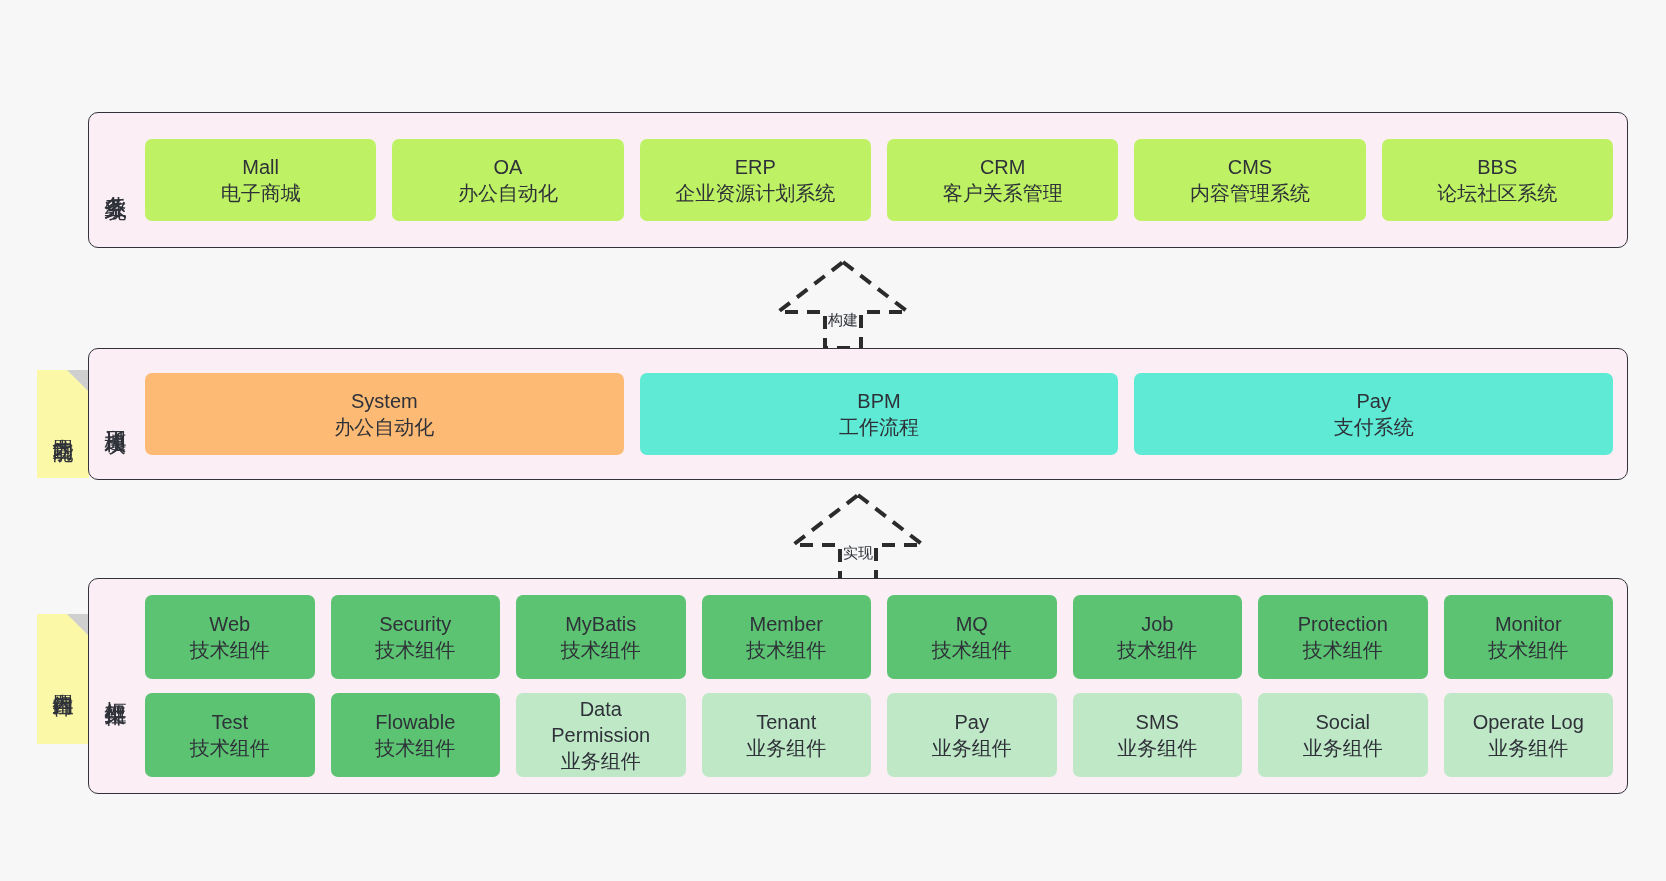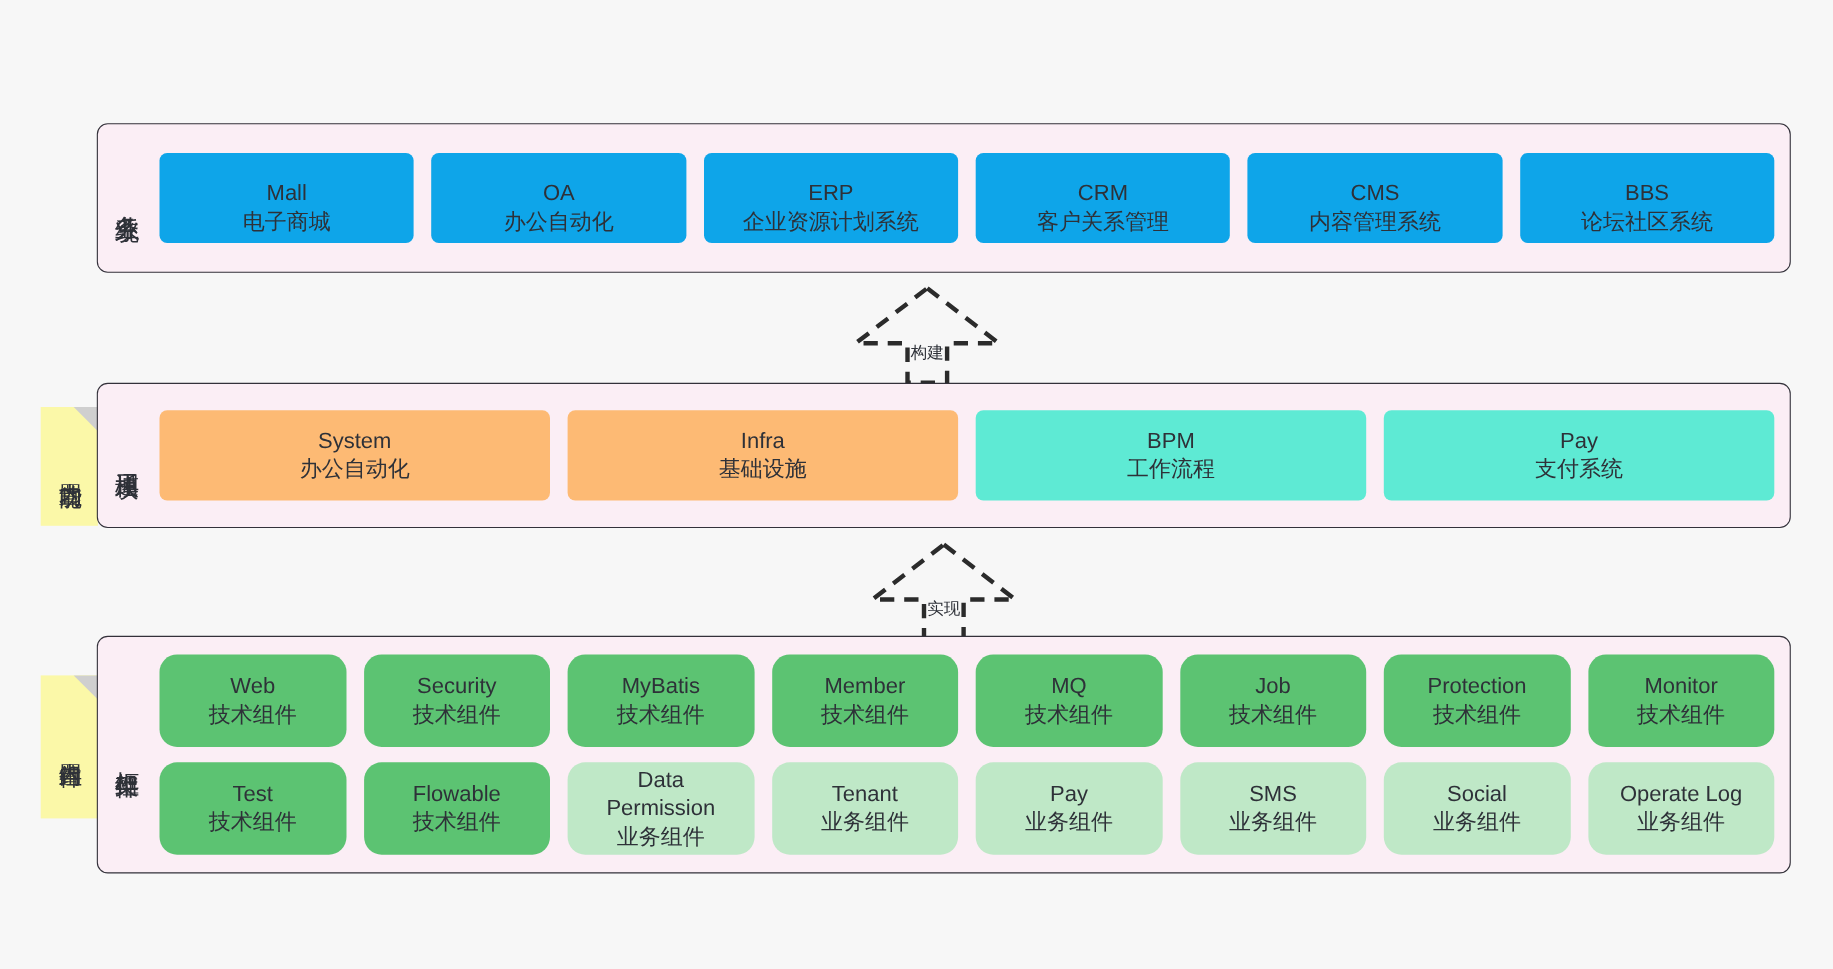--- a/index.html
+++ b/index.html
@@ -71,23 +71,23 @@
     text-align: center;
     font-size: 20px;
     line-height: 1.30;
     color: #2e3138;
     box-sizing: border-box;
     padding: 6px 4px;
     user-select: none;
   }
   .card .ln { display: block; }
   .card.big { height: 82px; }
-  .card.sm  { height: 84px; border-radius: 16px; }
-
-  .c-blue       { background: #0ea5e9; justify-content: flex-end; }
+  .card.sm  { height: 84px; }
+
+  .c-blue       { background: #bef264; }
   .c-red        { background: #fdba74; }
   .c-pink       { background: #5eead4; }
   .c-green      { background: #5cc372; }
   .c-greenlight { background: #bfe8c7; }
 
   
   .note {
     position: absolute;
     background: #fbf8a8;
     box-sizing: border-box;
@@ -183,24 +183,20 @@
 
 <div class="panel" style="left:88px; top:348px; width:1540px; height:132px;">
   <div class="panel-label">通用模块</div>
   <div class="panel-body">
     <div class="row">
 
       <div class="card big c-red">
         <span class="ln">System</span>
         <span class="ln">办公自动化</span>
       </div>
-      <div class="card big c-red">
-        <span class="ln">Infra</span>
-        <span class="ln">基础设施</span>
-      </div>
       <div class="card big c-pink">
         <span class="ln">BPM</span>
         <span class="ln">工作流程</span>
       </div>
       <div class="card big c-pink">
         <span class="ln">Pay</span>
         <span class="ln">支付系统</span>
       </div>
 
     </div>

